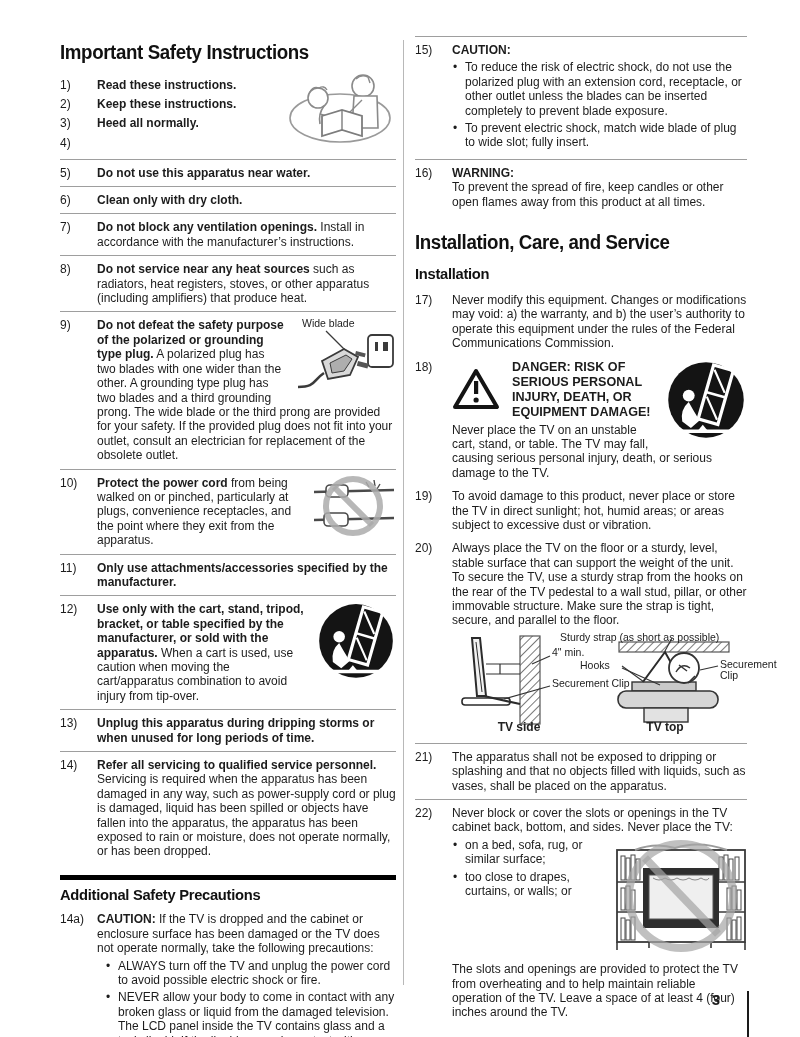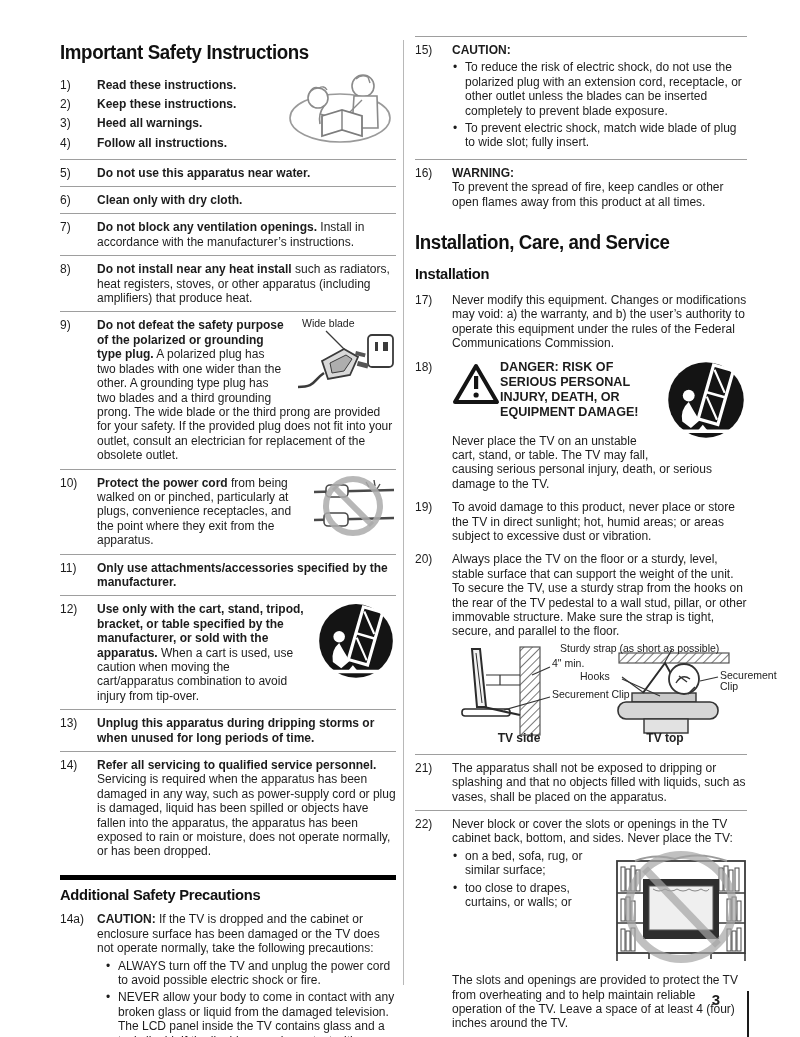--- a/index.html
+++ b/index.html
@@ -32,21 +32,21 @@
   .bullet::before{content:"\2022";position:absolute;left:1px;top:0;}
 
   .flt{float:right;margin:0 0 3px 8px;}
   .clearb{clear:both;}
 
   .reading-illo{position:absolute;right:0;top:30px;}
 
   .plugbox{width:104px;}
   .plugbox .plbl{font-size:10.5px;line-height:11px;margin-left:10px;margin-bottom:0;}
 
-  .danger-row{display:flex;margin-bottom:13px;}
+  .danger-row{display:flex;gap:12px;margin-bottom:2px;align-items:center;}
   .danger-text{width:158px;font-size:12.6px;line-height:15.2px;font-weight:700;}
   .tri{flex:none;margin-top:2px;}
 
   
   .diagram{position:relative;width:332px;height:104px;margin-top:6px;font-size:10.5px;line-height:11.5px;color:#222;}
   .diagram svg{position:absolute;left:0;top:0;}
   .dlabel{position:absolute;}
   .dl-strap{left:128px;top:-2px;width:210px;}
   .dl-min{left:120px;top:13px;width:34px;}
   .dl-clipside{left:120px;top:44px;width:82px;}
@@ -83,45 +83,44 @@
   <div class="item tight">
     <span class="num">1)</span>
     <div class="ibody b">Read these instructions.</div>
   </div>
   <div class="item tight">
     <span class="num">2)</span>
     <div class="ibody b">Keep these instructions.</div>
   </div>
   <div class="item tight">
     <span class="num">3)</span>
-    <div class="ibody b">Heed all warnings.</div>
+    <div class="ibody b">Heed all normally.</div>
   </div>
   <div class="item tight" style="margin-bottom:6px;">
     <span class="num">4)</span>
-    <div class="ibody b">Follow all instructions.</div>
   </div>
 
   <div class="item sep">
     <span class="num">5)</span>
     <div class="ibody b">Do not use this apparatus near water.</div>
   </div>
 
   <div class="item sep">
     <span class="num">6)</span>
     <div class="ibody b">Clean only with dry cloth.</div>
   </div>
 
   <div class="item sep">
     <span class="num">7)</span>
     <div class="ibody"><span class="b">Do not block any ventilation openings.</span> <span>Install in accordance with the manufacturer’s instructions.</span></div>
   </div>
 
   <div class="item sep">
     <span class="num">8)</span>
-    <div class="ibody"><span class="b">Do not install near any heat install</span> <span>such as radiators, heat registers, stoves, or other apparatus (including amplifiers) that produce heat.</span></div>
+    <div class="ibody"><span class="b">Do not service near any heat sources</span> <span>such as radiators, heat registers, stoves, or other apparatus (including amplifiers) that produce heat.</span></div>
   </div>
 
   <div class="item sep">
     <span class="num">9)</span>
     <div class="ibody">
       <span class="flt plugbox">
         <span class="plbl" style="display:block;">Wide blade</span>
         <svg width="104" height="68" viewBox="0 0 104 68">
           <rect x="76" y="6" width="25" height="32" rx="4" fill="#fff" stroke="#3a3a3a" stroke-width="1.8"></rect>
           <rect x="83" y="13" width="3" height="9" fill="#3a3a3a"></rect>

